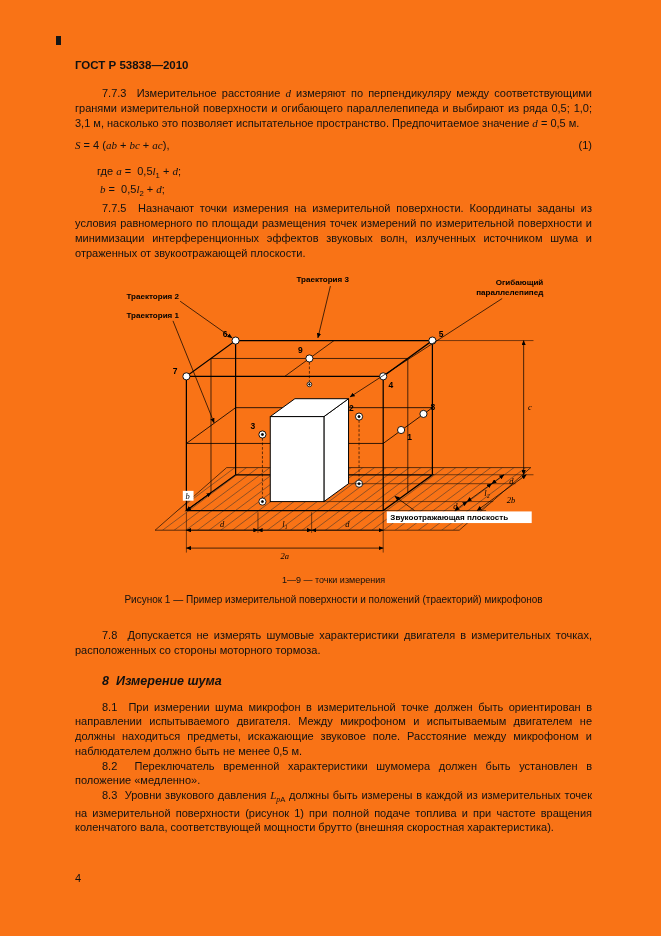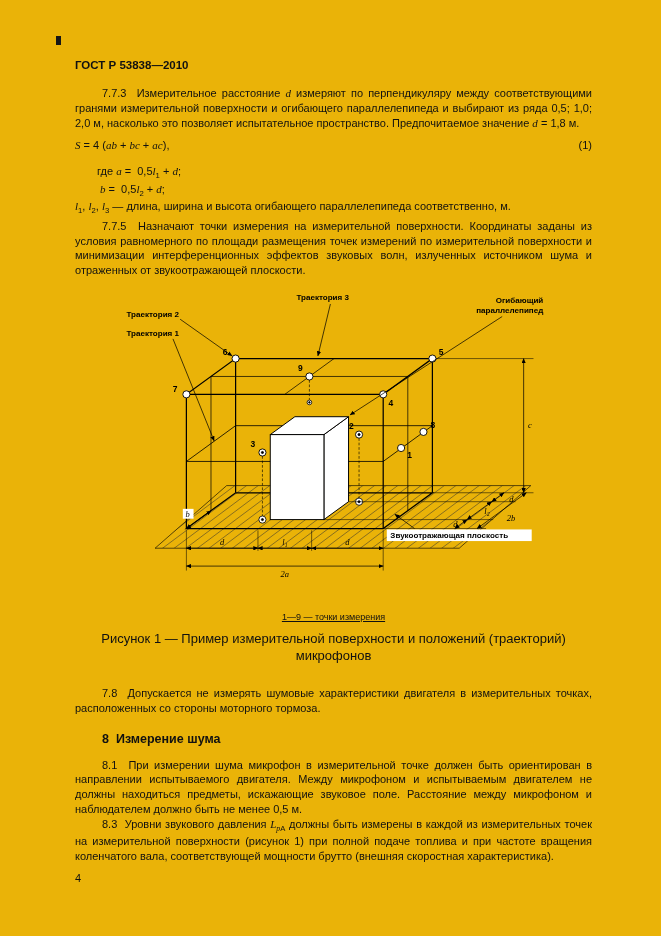--- a/index.html
+++ b/index.html
@@ -1,61 +1,60 @@
 <!DOCTYPE html>
 <html><head>
 <meta charset="utf-8">
 <style>
   html,body{margin:0;padding:0;background:#e8e8e8;}
-  .page{position:relative;width:661px;height:936px;background:#eab308;margin:0 auto;
+  .page{position:relative;width:661px;height:936px;background:#f97316;margin:0 auto;
         font-family:"Liberation Sans",sans-serif;color:#111;overflow:hidden;}
   .scan-artifact{position:absolute;left:56px;top:36px;width:5px;height:9px;background:#161616;}
   .content{position:absolute;left:75px;top:58px;width:517px;font-size:11px;line-height:1.34;}
   .doc-header{font-weight:bold;font-size:11.5px;margin:0 0 13px 0;}
   .para{margin:0;text-indent:27px;text-align:justify;}
   .formula-row{position:relative;text-align:left;margin:7px 0 6px 0;}
   .formula-num{position:absolute;right:0;top:0;}
   .where-block{margin:1px 0 2px 0;}
   .w1{margin-left:22px;margin-top:12px;}
   .w2{margin-left:25px;}
   .s-i{font-style:italic;font-family:"Liberation Serif",serif;}
   .s-sup{font-size:0.7em;vertical-align:super;}
   .s-sub{font-size:0.7em;vertical-align:sub;}
   .s-isub{font-size:0.7em;vertical-align:sub;font-style:italic;font-family:"Liberation Serif",serif;}
   .figure{ text-align:center;margin:9px 0 4px 0;}
-  .fig-note{font-size:9px;margin-top:23px;text-decoration:underline;}
-  .fig-caption{font-size:13px;margin-top:7px;}
-  .section-heading{font-weight:bold;font-size:12.5px;margin:15px 0 10px 0;text-indent:27px;}
+  .fig-note{font-size:9px;margin-top:4px;}
+  .fig-caption{font-size:10px;margin-top:7px;}
+  .section-heading{font-weight:bold;font-size:12.5px;margin:15px 0 10px 0;text-indent:27px;font-style:italic;}
   .para-gap{margin-top:22px;}
   .page-number{position:absolute;left:75px;top:872px;font-size:11px;}
   svg text{font-family:"Liberation Sans",sans-serif;}
   svg .ptlbl{font-size:9.5px;font-weight:bold;}
   svg .ldr{font-size:9px;font-weight:bold;}
   svg .dim{font-size:9.5px;font-style:italic;font-family:"Liberation Serif",serif;}
 </style>
 </head>
 <body>
 
 <div class="page">
   <div class="scan-artifact"></div>
 
   <div class="content">
     <div class="doc-header">ГОСТ Р 53838—2010</div>
 
-    <p class="para"><span>7.7.3&nbsp; Измерительное расстояние </span><span class="s-i">d</span><span> измеряют по перпендикуляру между соответствующими гранями измерительной поверхности и огибающего параллелепипеда и выбирают из ряда 0,5; 1,0; 2,0 м, насколько это позволяет испытательное пространство. Предпочитаемое значение </span><span class="s-i">d</span><span> = 1,8 м.</span></p>
+    <p class="para"><span>7.7.3&nbsp; Измерительное расстояние </span><span class="s-i">d</span><span> измеряют по перпендикуляру между соответствующими гранями измерительной поверхности и огибающего параллелепипеда и выбирают из ряда 0,5; 1,0; 3,1 м, насколько это позволяет испытательное пространство. Предпочитаемое значение </span><span class="s-i">d</span><span> = 0,5 м.</span></p>
 
     <div class="formula-row">
       <span><span class="s-i">S</span><span> = 4 (</span><span class="s-i">ab</span><span> + </span><span class="s-i">bc</span><span> + </span><span class="s-i">ac</span><span>),</span></span>
       <span class="formula-num">(1)</span>
     </div>
 
     <div class="where-block">
       <div class="w1"><span>где </span><span class="s-i">a</span><span> =&nbsp; 0,5</span><span class="s-i">l</span><span class="s-sub">1</span><span> + </span><span class="s-i">d</span><span>;</span></div>
       <div class="w2"><span class="s-i">b</span><span> =&nbsp; 0,5</span><span class="s-i">l</span><span class="s-sub">2</span><span> + </span><span class="s-i">d</span><span>;</span></div>
-      <div><span class="s-i">l</span><span class="s-sub">1</span><span>, </span><span class="s-i">l</span><span class="s-sub">2</span><span>, </span><span class="s-i">l</span><span class="s-sub">3</span><span> — длина, ширина и высота огибающего параллелепипеда соответственно, м.</span></div>
     </div>
 
     <p class="para"><span>7.7.5&nbsp; Назначают точки измерения на измерительной поверхности. Координаты заданы из условия равномерного по площади размещения точек измерений по измерительной поверхности и минимизации интерференционных эффектов звуковых волн, излученных источником шума и отраженных от звукоотражающей плоскости.</span></p>
 
     <div class="figure">
       <svg viewBox="0 0 480 332" width="430" height="297">
         <defs>
           <marker id="ar" viewBox="0 0 7 6" markerWidth="7" markerHeight="6" refX="6.5" refY="3" orient="auto-start-reverse">
             <path d="M0,0 L7,3 L0,6 Z"></path>
           </marker>
@@ -223,17 +222,18 @@
 
       <div class="fig-note">1—9 — точки измерения</div>
       <div class="fig-caption">Рисунок 1 — Пример измерительной поверхности и положений (траекторий) микрофонов</div>
     </div>
 
     <p class="para para-gap"><span>7.8&nbsp; Допускается не измерять шумовые характеристики двигателя в измерительных точках, расположенных со стороны моторного тормоза.</span></p>
 
     <div class="section-heading">8&nbsp; Измерение шума</div>
 
     <p class="para"><span>8.1&nbsp; При измерении шума микрофон в измерительной точке должен быть ориентирован в направлении испытываемого двигателя. Между микрофоном и испытываемым двигателем не должны находиться предметы, искажающие звуковое поле. Расстояние между микрофоном и наблюдателем должно быть не менее 0,5 м.</span></p>
+    <p class="para"><span>8.2&nbsp; Переключатель временной характеристики шумомера должен быть установлен в положение «медленно».</span></p>
     <p class="para"><span>8.3&nbsp; Уровни звукового давления </span><span class="s-i">L</span><span class="s-isub">p</span><span class="s-sub">A</span><span> должны быть измерены в каждой из измерительных точек на измерительной поверхности (рисунок 1) при полной подаче топлива и при частоте вращения коленчатого вала, соответствующей мощности брутто (внешняя скоростная характеристика).</span></p>
   </div>
 
   <div class="page-number">4</div>
 </div>
 
 </body></html>

